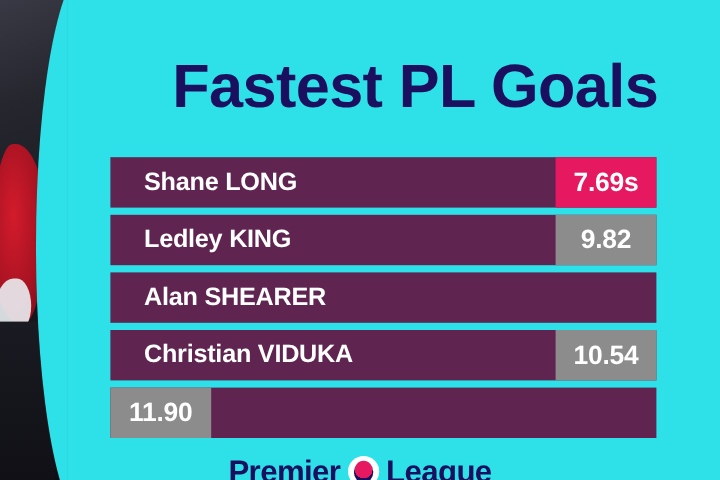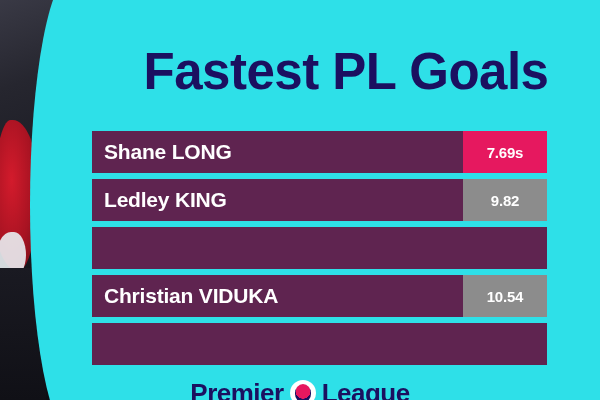--- a/index.html
+++ b/index.html
@@ -101,34 +101,34 @@
     display: flex;
     align-items: stretch;
     height: 42px;
     margin-bottom: 6px;
     background: #5f2450;
   }
   .row .name {
     flex: 1 1 auto;
     display: flex;
     align-items: center;
-    padding-left: 12px;
+    padding-left: 28px;
     color: #ffffff;
     font-size: 21px;
     font-weight: bold;
     letter-spacing: -0.2px;
     white-space: nowrap;
   }
   .row .value {
     flex: 0 0 84px;
     display: flex;
     align-items: center;
     justify-content: center;
     color: #ffffff;
-    font-size: 15px;
+    font-size: 22px;
     font-weight: bold;
     letter-spacing: -0.2px;
     background: #8c8c8c;
   }
   .row.highlight .value {
     background: #e6185f;
   }
   
   .footer {
     position: absolute;
@@ -187,28 +187,30 @@
       <div class="name">Shane LONG</div>
       <div class="value">7.69s</div>
     </div>
 
     <div class="row">
       <div class="name">Ledley KING</div>
       <div class="value">9.82</div>
     </div>
 
     <div class="row">
+      <div class="name">Alan SHEARER</div>
     </div>
 
     <div class="row">
       <div class="name">Christian VIDUKA</div>
       <div class="value">10.54</div>
     </div>
 
     <div class="row">
+      <div class="value">11.90</div>
     </div>
 
   </div>
 
   <div class="footer">
     <span class="pl-text">Premier</span>
     <span class="pl-lion"></span>
     <span class="pl-text">League</span>
   </div>
 

